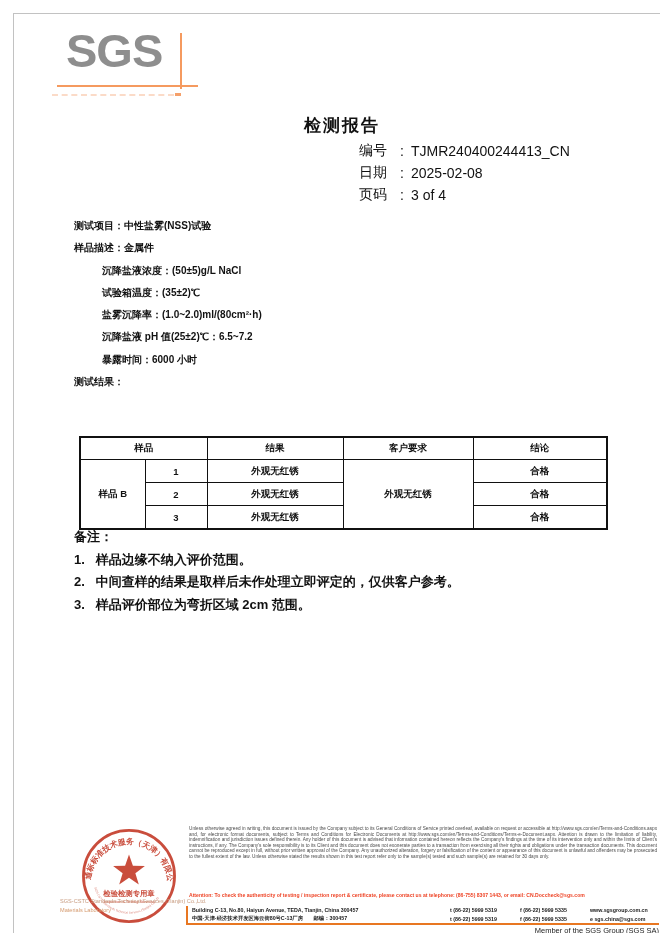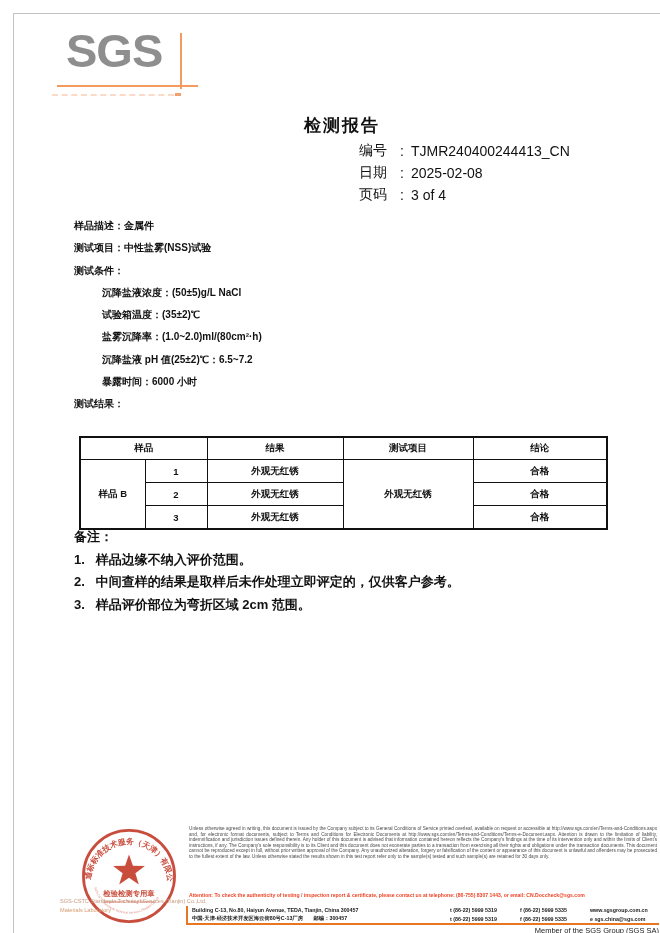--- a/index.html
+++ b/index.html
@@ -96,44 +96,43 @@
       <span class="meta-value">2025-02-08</span>
     </div>
     <div class="meta-row">
       <span class="meta-label">页码</span>
       <span class="meta-colon">:</span>
       <span class="meta-value">3 of 4</span>
     </div>
   </div>
 
   <div class="abs body-lines">
+    <div class="bline">测试项目：中性盐雾(NSS)试验</div>
     <div class="bline">样品描述：金属件</div>
-    <div class="bline">测试项目：中性盐雾(NSS)试验</div>
-    <div class="bline">测试条件：</div>
     <div class="bline l-indent">沉降盐液浓度：(50±5)g/L NaCl</div>
     <div class="bline l-indent">试验箱温度：(35±2)℃</div>
     <div class="bline l-indent">盐雾沉降率：(1.0~2.0)ml/(80cm²·h)</div>
     <div class="bline l-indent">沉降盐液 pH 值(25±2)℃：6.5~7.2</div>
     <div class="bline l-indent">暴露时间：6000 小时</div>
     <div class="bline">测试结果：</div>
   </div>
 
   <table class="results">
     <colgroup>
       <col style="width:65px">
         <col style="width:62px">
         <col style="width:136px">
       <col style="width:130px">
         <col style="width:134px">
     </colgroup>
     <tbody>
         <tr>
       <td class="hdr" colspan="2">样品</td>
       <td class="hdr">结果</td>
-      <td class="hdr">测试项目</td>
+      <td class="hdr">客户要求</td>
       <td class="hdr">结论</td>
     </tr>
     <tr>
       <td rowspan="3">样品 B</td>
       <td>1</td>
       <td>外观无红锈</td>
       <td rowspan="3">外观无红锈</td>
       <td>合格</td>
     </tr>
     <tr>

